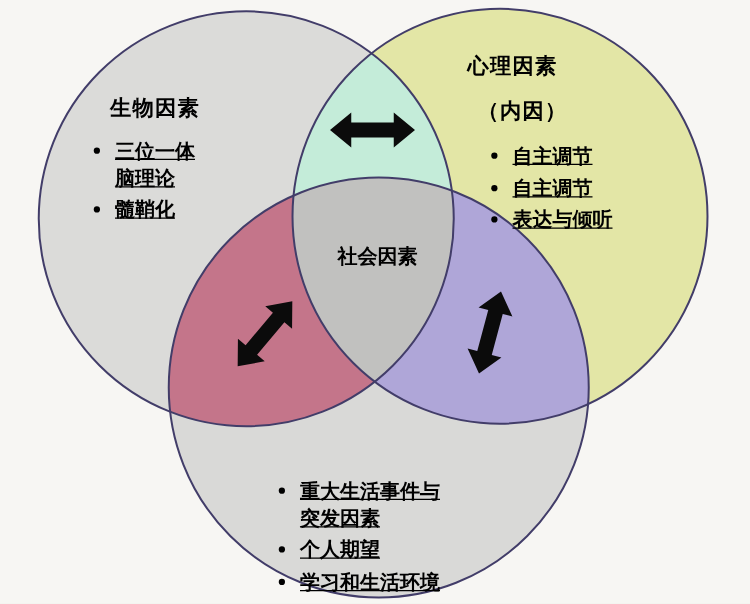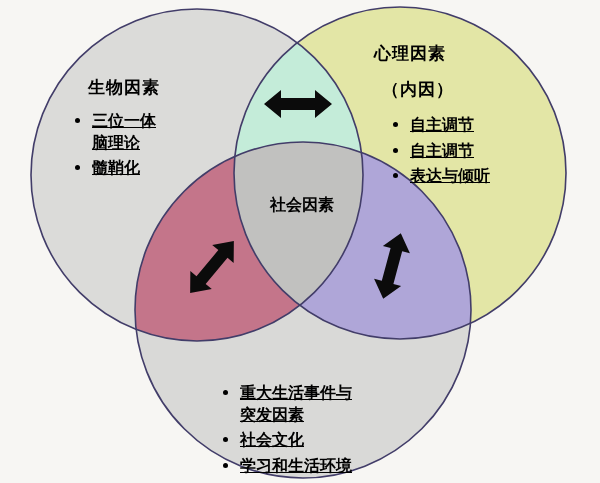--- a/index.html
+++ b/index.html
@@ -98,17 +98,17 @@
   </ul>
 
   <div class="label center-label" style="left:302px;top:195px;">
     <div>社会因素</div>
   </div>
 
   <div class="label title two-line" style="left:300px;top:314px;">
   </div>
   <ul class="bullets wrap-mid label" style="left:222px;top:372px;">
     <li>重大生活事件与突发因素</li>
-    <li>社会文化</li>
+    <li>个人期望</li>
     <li>学习和生活环境</li>
   </ul>
 
 </div>
 
 </body></html>

